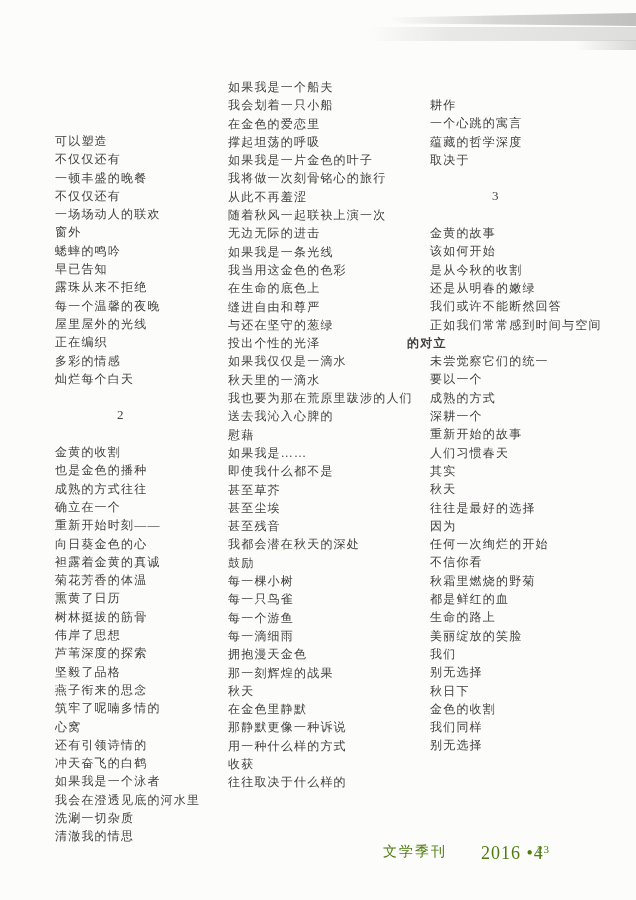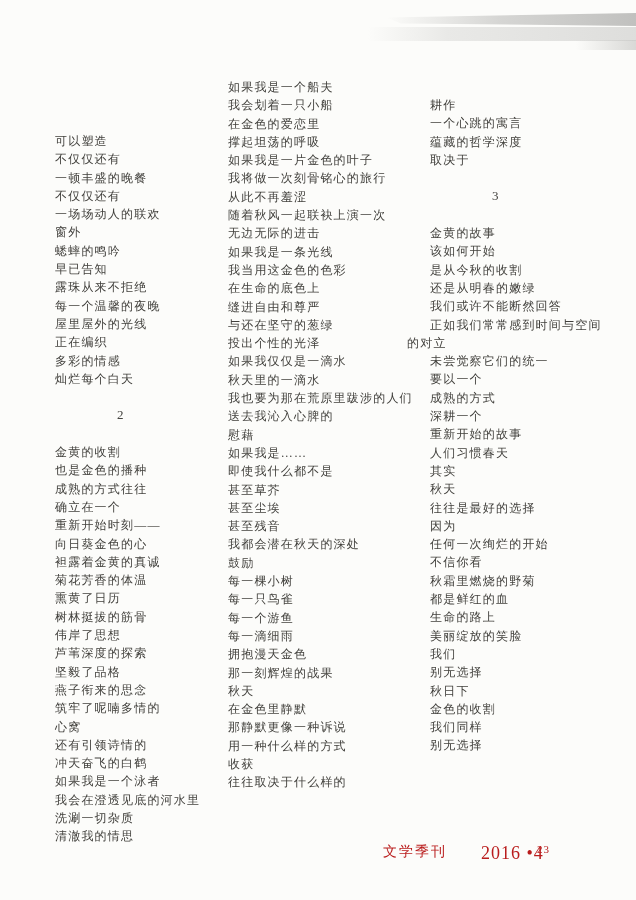--- a/index.html
+++ b/index.html
@@ -29,27 +29,27 @@
     opacity:.7;
   }
   .col{
     position:absolute;
     font-size:12px;
     letter-spacing:1.2px;
     line-height:18.3px;
   }
   .col .row{min-height:18.3px;white-space:nowrap;}
   .col .section{padding-left:62px;font-size:13px;letter-spacing:0;}
-  .col .outdent{margin-left:-23px;}
+  .col .outdent{margin-left:-23px;font-weight:bold;}
   #col1{left:55px;top:96px;width:180px;margin-top:36px;}
   #col2{left:228px;top:78px;width:200px;}
   #col3{left:430px;top:96px;width:206px;}
   .footer{
     position:absolute;left:0;top:843px;width:636px;height:20px;
-    font-size:14px;color:#b91c1c;
+    font-size:14px;color:#4d7c0f;
   }
   .footer span{position:absolute;white-space:nowrap;}
   .footer .journal{left:383px;letter-spacing:2px;}
   .footer .issue{left:481px;font-size:18px;letter-spacing:1px;text-align:right;}
   .footer .pageno{left:537px;font-size:11px;letter-spacing:1px;}
 </style>
 </head>
 <body>
 
 <div class="page">

